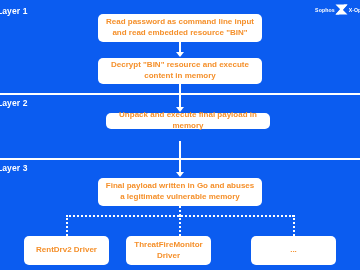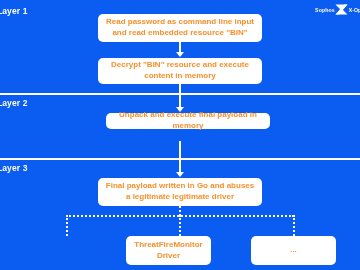--- a/index.html
+++ b/index.html
@@ -164,24 +164,25 @@
   <div class="box box-wide" style="top:113px; height:16px;margin-left:8px;">Unpack and execute final payload in memory</div>
 
   <div class="conn vline" style="left:179px; top:141px; height:32px;"></div>
 
   <div class="divider" style="top:158px;"></div>
 
   <div class="layer-label" style="left:-3px; top:163px;">Layer 3</div>
 
   <div class="arrow-head" style="left:176px; top:172px;"></div>
 
-  <div class="box box-wide" style="top:178px; height:28px;">Final payload written in Go and abuses a legitimate legitimate driver</div>
+  <div class="box box-wide" style="top:178px; height:28px;">Final payload written in Go and abuses a legitimate vulnerable memory</div>
 
   <div class="dotline-v" style="left:179px; top:206px; height:10px;"></div>
   <div class="dotline-h" style="left:66px; top:215px; width:228px;"></div>
   <div class="dotline-v" style="left:66px; top:215px; height:21px;"></div>
   <div class="dotline-v" style="left:179px; top:215px; height:21px;"></div>
   <div class="dotline-v" style="left:293px; top:215px; height:21px;"></div>
 
+  <div class="leaf" style="left:24px;">RentDrv2 Driver</div>
   <div class="leaf" style="left:126px;">ThreatFireMonitor Driver</div>
   <div class="leaf" style="left:251px;">...</div>
 
 </div>
 
 </body></html>

